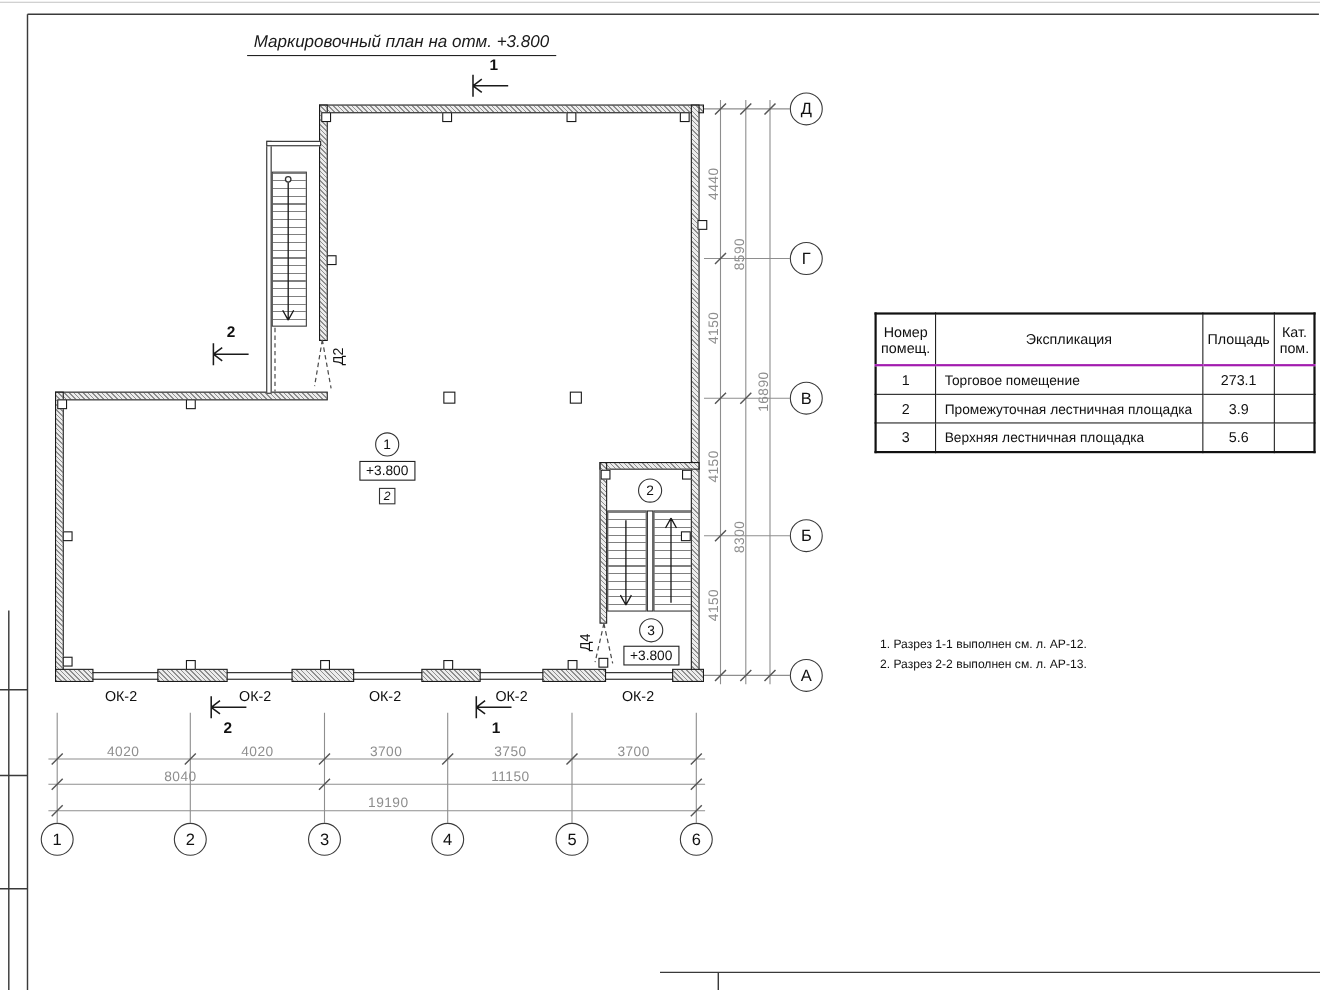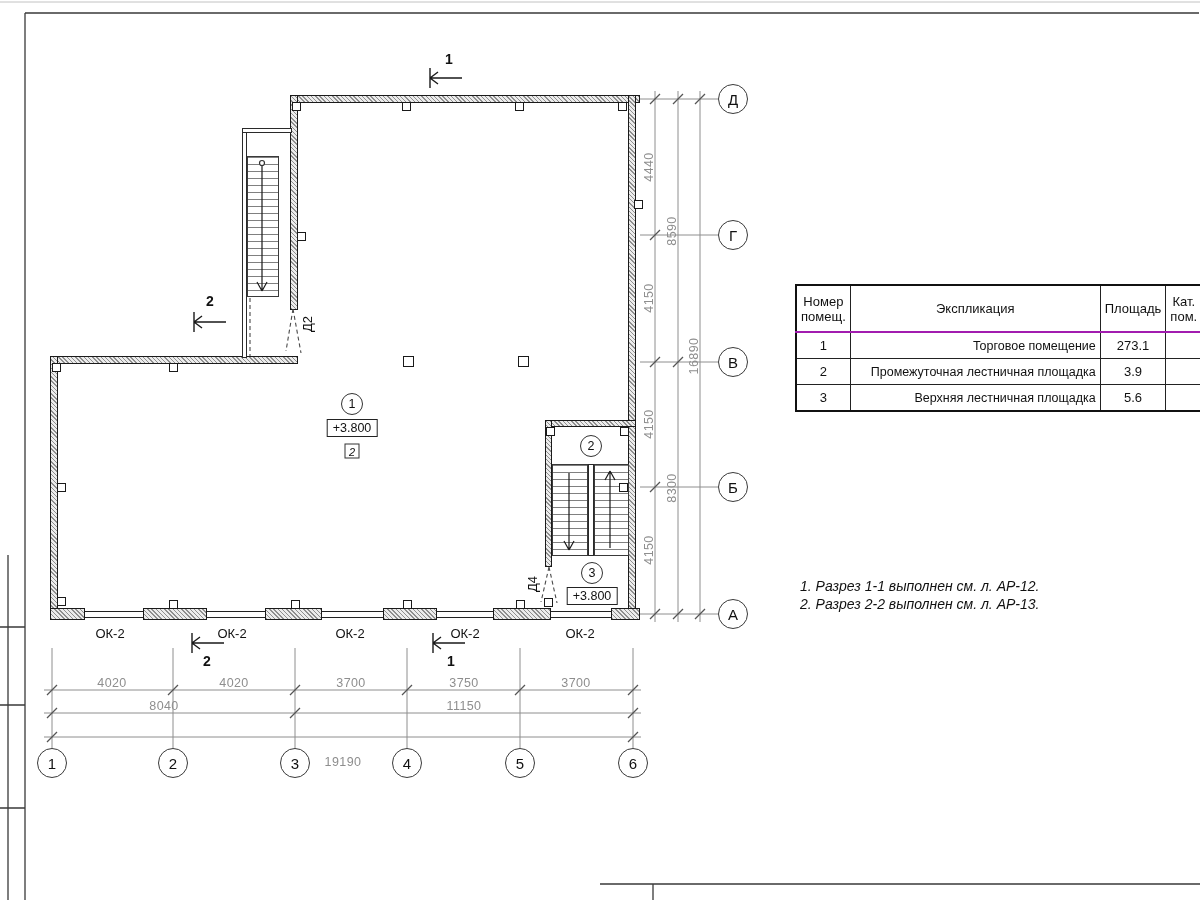--- a/index.html
+++ b/index.html
@@ -37,26 +37,26 @@
   .title { position:absolute; transform:translateX(-50%); font-style:italic; font-size:15.5px;
            border-bottom:1.2px solid #222; padding:0 6px 2px; white-space:nowrap; color:#1a1a1a; }
 
   table.spec { position:absolute; left:795px; top:284px; border-collapse:collapse; table-layout:fixed;
                background:#fff; border:2px solid #111; font-size:13px; color:#111; }
   table.spec td { border:1px solid #222; padding:0 4px; overflow:hidden; }
   table.spec tr.hdr td { border-bottom:2px solid #a21caf; text-align:center; white-space:pre-line;
                          font-size:13px; line-height:15px; height:45px; }
   table.spec tr.row td { height:25px; white-space:nowrap; }
   table.spec td.num { text-align:center; }
-  table.spec td.name { text-align:right; padding-left:20px; font-size:12.5px; }
+  table.spec td.name { text-align:left; padding-left:8px; font-size:12.5px; }
   table.spec td.area { text-align:center; }
   table.spec tr.total td { height:30px; }
   table.spec td.tlabel { text-align:right; padding-right:6px; }
 
-  .notes { position:absolute; left:800px; top:578px; width:352px; font-size:14px; line-height:17.5px; color:#111;font-style:italic; }
+  .notes { position:absolute; left:800px; top:578px; width:352px; font-size:11px; line-height:17.5px; color:#111; }
   .note { padding-left:17px; text-indent:-17px; }
 </style>
 </head>
 <body>
 
 <div id="sheet">
 
   <div class="win-line" style="left:58px; top:611px; width:572px; height:7px;"></div>
 
   <div class="wall" style="left:290px; top:95px; width:350px; height:8px;"></div>
@@ -137,20 +137,21 @@
   <div class="sq" style="left:516px; top:600px;"></div>
   <div class="sq" style="left:544px; top:598px;"></div>
   <div class="sq" style="left:297px; top:232px;"></div>
   <div class="sq" style="left:619px; top:483px;"></div>
   <div class="sq" style="left:634px; top:200px;"></div>
   <div class="sq" style="left:546px; top:427px;"></div>
   <div class="sq" style="left:620px; top:427px;"></div>
   <div class="sq sq11" style="left:403px; top:356px;"></div>
   <div class="sq sq11" style="left:518px; top:356px;"></div>
 
+  <div class="title" style="left:365px; top:30px;">Маркировочный план на отм. +3.800</div>
 
   <div class="ctext smark" style="left:449px; top:59px;">1</div>
   <div class="ctext smark" style="left:451px; top:661px;">1</div>
   <div class="ctext smark" style="left:210px; top:301px;">2</div>
   <div class="ctext smark" style="left:207px; top:661px;">2</div>
 
   <div class="roomc" style="left:352px; top:404px;">1</div>
   <div class="elev" style="left:352px; top:428px;">+3.800</div>
   <div class="catbox" style="left:352px; top:451px;">2</div>
   <div class="roomc" style="left:591px; top:446px;">2</div>
@@ -173,21 +174,21 @@
   <div class="vtext dim" style="left:672px; top:488px;">8300</div>
   <div class="vtext dim" style="left:694px; top:356px;">16890</div>
 
   <div class="ctext dim" style="left:112px; top:683px;">4020</div>
   <div class="ctext dim" style="left:234px; top:683px;">4020</div>
   <div class="ctext dim" style="left:351px; top:683px;">3700</div>
   <div class="ctext dim" style="left:464px; top:683px;">3750</div>
   <div class="ctext dim" style="left:576px; top:683px;">3700</div>
   <div class="ctext dim" style="left:164px; top:706px;">8040</div>
   <div class="ctext dim" style="left:464px; top:706px;">11150</div>
-  <div class="ctext dim" style="left:343px; top:730px;margin-top:32px;">19190</div>
+  <div class="ctext dim" style="left:353px; top:730px;">19190</div>
 
   <div class="axis" style="left:52px;  top:763px;">1</div>
   <div class="axis" style="left:173px; top:763px;">2</div>
   <div class="axis" style="left:295px; top:763px;">3</div>
   <div class="axis" style="left:407px; top:763px;">4</div>
   <div class="axis" style="left:520px; top:763px;">5</div>
   <div class="axis" style="left:633px; top:763px;">6</div>
   <div class="axis" style="left:733px; top:99px;">Д</div>
   <div class="axis" style="left:733px; top:235px;">Г</div>
   <div class="axis" style="left:733px; top:362px;">В</div>

